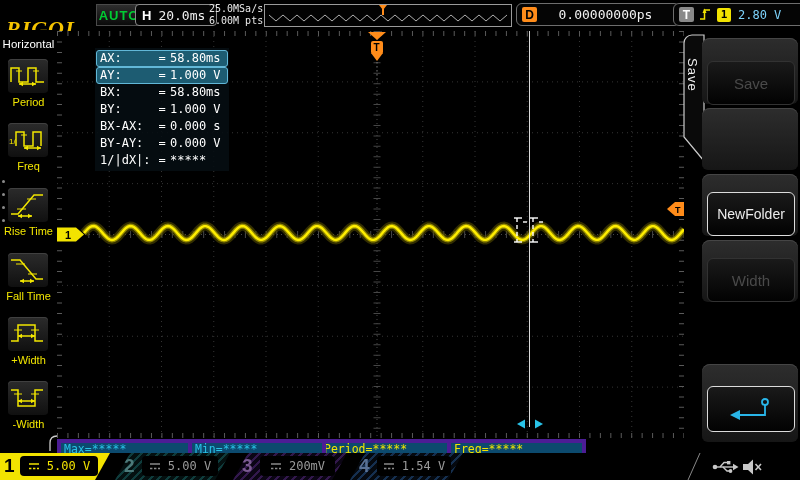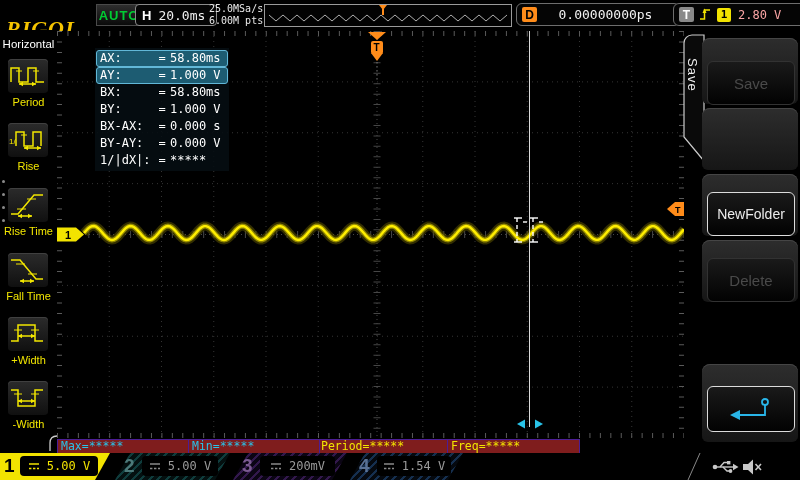--- a/index.html
+++ b/index.html
@@ -23,21 +23,21 @@
     display:flex;align-items:center;padding:0 5px;}
   #dbox .dbadge{width:15px;height:15px;background:#ff8c1a;border-radius:2px;color:#000;font-weight:bold;
     font-size:12px;display:flex;align-items:center;justify-content:center;font-family:"Liberation Sans",sans-serif;}
   #dbox .dval{flex:1;text-align:center;font-size:13px;color:#f2f2f2;}
   #tbox{left:673px;top:3px;width:122px;height:21px;border:1px solid #6e6e6e;border-radius:6px;background:#050505;
     display:flex;align-items:center;padding:0 5px;gap:5px;}
   #tbox .tbadge{width:15px;height:15px;background:#8a8a8a;border-radius:2px;color:#fff;font-weight:bold;
     font-size:12px;display:flex;align-items:center;justify-content:center;font-family:"Liberation Sans",sans-serif;}
   #tbox .chbadge{width:14px;height:14px;background:#f2e300;border-radius:2px;color:#000;font-weight:bold;
     font-size:11px;display:flex;align-items:center;justify-content:center;}
-  #tbox .tlevel{font-size:12px;color:#fca5a5;margin-left:2px;text-align:right;}
+  #tbox .tlevel{font-size:12px;color:#7dd3fc;margin-left:2px;text-align:right;}
 
   
   #leftmenu{left:0;top:30px;width:57px;height:422px;background:#000;}
   #leftmenu .title{position:absolute;left:0;top:8px;width:57px;text-align:center;color:#fff;font-size:11.5px;
     font-family:"Liberation Sans",sans-serif;}
   .lm-item{position:absolute;left:0;width:57px;}
   .lm-btn{position:absolute;left:8px;width:40px;height:34px;border-radius:4px;
     background:linear-gradient(#2b2b2b,#101010);box-shadow:inset 0 1px 0 #404040,0 0 0 1px #000;}
   .lm-label{position:absolute;left:0;width:57px;text-align:center;color:#f2e600;font-size:11px;
     font-family:"Liberation Sans",sans-serif;white-space:nowrap;}
@@ -62,21 +62,21 @@
     background:linear-gradient(#2d2d2d,#161616);box-shadow:inset 0 1px 0 #454545;}
   .rm-btn{position:absolute;left:23px;width:86px;height:42px;border-radius:6px;
     background:linear-gradient(#1a1a1a,#020202);display:flex;align-items:center;justify-content:center;
     font-family:"Liberation Sans",sans-serif;font-size:15px;}
   .rm-btn.on{border:1.5px solid #dcdcdc;color:#ececec;}
   .rm-btn.off{border:1.5px solid #323232;color:#4a4a4a;}
   #savetab-text{position:absolute;left:684px;top:58px;width:16px;color:#f0f0f0;font-size:13px;
     font-family:"Liberation Sans",sans-serif;writing-mode:vertical-rl;letter-spacing:1px;}
 
   
-  .meas-box{position:absolute;top:439px;height:13px;border:1px solid #4c1d95;background:#7f1d1d;
+  .meas-box{position:absolute;top:439px;height:13px;border:4px solid #4c1d95;background:#0c4a6e;
     font-size:11.5px;line-height:12px;padding-left:3px;white-space:nowrap;overflow:hidden;}
   #chbar{left:0;top:453px;width:800px;height:27px;background:#000;}
   .ch-tab{position:absolute;top:0;height:27px;}
   .ch-num{position:absolute;top:2px;font-size:19px;font-weight:bold;font-family:"Liberation Sans",sans-serif;}
   .ch-vbox{position:absolute;top:3px;height:20px;background:#000;border-radius:4px;
     display:flex;align-items:center;justify-content:center;gap:7px;font-size:12px;}
   .ch1-tab{background:#f2e300;clip-path:polygon(0 0,110px 0,95px 100%,0 100%);width:110px;left:0;}
   .ch2-tab{left:115px;width:115px;background:repeating-linear-gradient(135deg,#0f3c3c 0 2px,#041010 2px 6px);
     clip-path:polygon(15px 0,115px 0,100px 100%,0 100%);}
   .ch3-tab{left:233px;width:114px;background:repeating-linear-gradient(135deg,#32184c 0 2px,#0b0514 2px 6px);
@@ -149,21 +149,21 @@
             <g fill="none" stroke="#f2e600" stroke-width="1.5">
           <polyline points="8,23 8,9 16,9 16,23 25,23 25,9 33,9 33,23"></polyline>
           <line x1="16" y1="25" x2="33" y2="25"></line>
             </g>
           <polygon points="16,25 20,22.8 20,27.2" fill="#f2e600"></polygon>
           <polygon points="33,25 29,22.8 29,27.2" fill="#f2e600"></polygon>
           <text x="1" y="21" font-size="8" fill="#f2e600" font-family="Liberation Sans,sans-serif">1/</text>
           <line x1="13" y1="12" x2="19" y2="12" stroke="#f2e600"></line>
         </svg>
       </div>
-      <div class="lm-label" style="top:130px;">Rise</div>
+      <div class="lm-label" style="top:130px;">Freq</div>
     </div>
 
     <div class="lm-item">
       <div class="lm-btn" style="top:158px;">
         <svg width="40" height="34">
             <g fill="none" stroke="#f2e600" stroke-width="1.5">
           <polyline points="3,26 10,26 26,7 35,7"></polyline>
           <line x1="10" y1="28" x2="24" y2="28"></line>
             </g>
           <line x1="9" y1="21" x2="18" y2="21" stroke="#f2e600"></line>
@@ -349,21 +349,21 @@
 
   <div class="rm-row abs" style="left:702px;top:38px;height:66px;"></div>
   <div class="rm-btn abs off" style="left:707px;top:61px;">Save</div>
 
   <div class="rm-row abs" style="left:702px;top:108px;height:62px;"></div>
 
   <div class="rm-row abs" style="left:702px;top:174px;height:62px;"></div>
   <div class="rm-btn abs on" style="left:707px;top:192px;font-size:14px;">NewFolder</div>
 
   <div class="rm-row abs" style="left:702px;top:240px;height:62px;"></div>
-  <div class="rm-btn abs off" style="left:707px;top:258px;">Delete</div>
+  <div class="rm-btn abs off" style="left:707px;top:258px;">Width</div>
 
   <div class="rm-row abs" style="left:702px;top:364px;height:78px;"></div>
   <div class="rm-btn abs on" style="left:707px;top:386px;height:44px;">
     <svg width="48" height="26">
       <circle cx="38" cy="6" r="3" fill="none" stroke="#29b5e8" stroke-width="1.8"></circle>
       <polyline points="38,9 38,19 12,19" fill="none" stroke="#29b5e8" stroke-width="1.8"></polyline>
       <polygon points="13,14 13,24 3,19" fill="#29b5e8"></polygon>
     </svg>
   </div>
 

